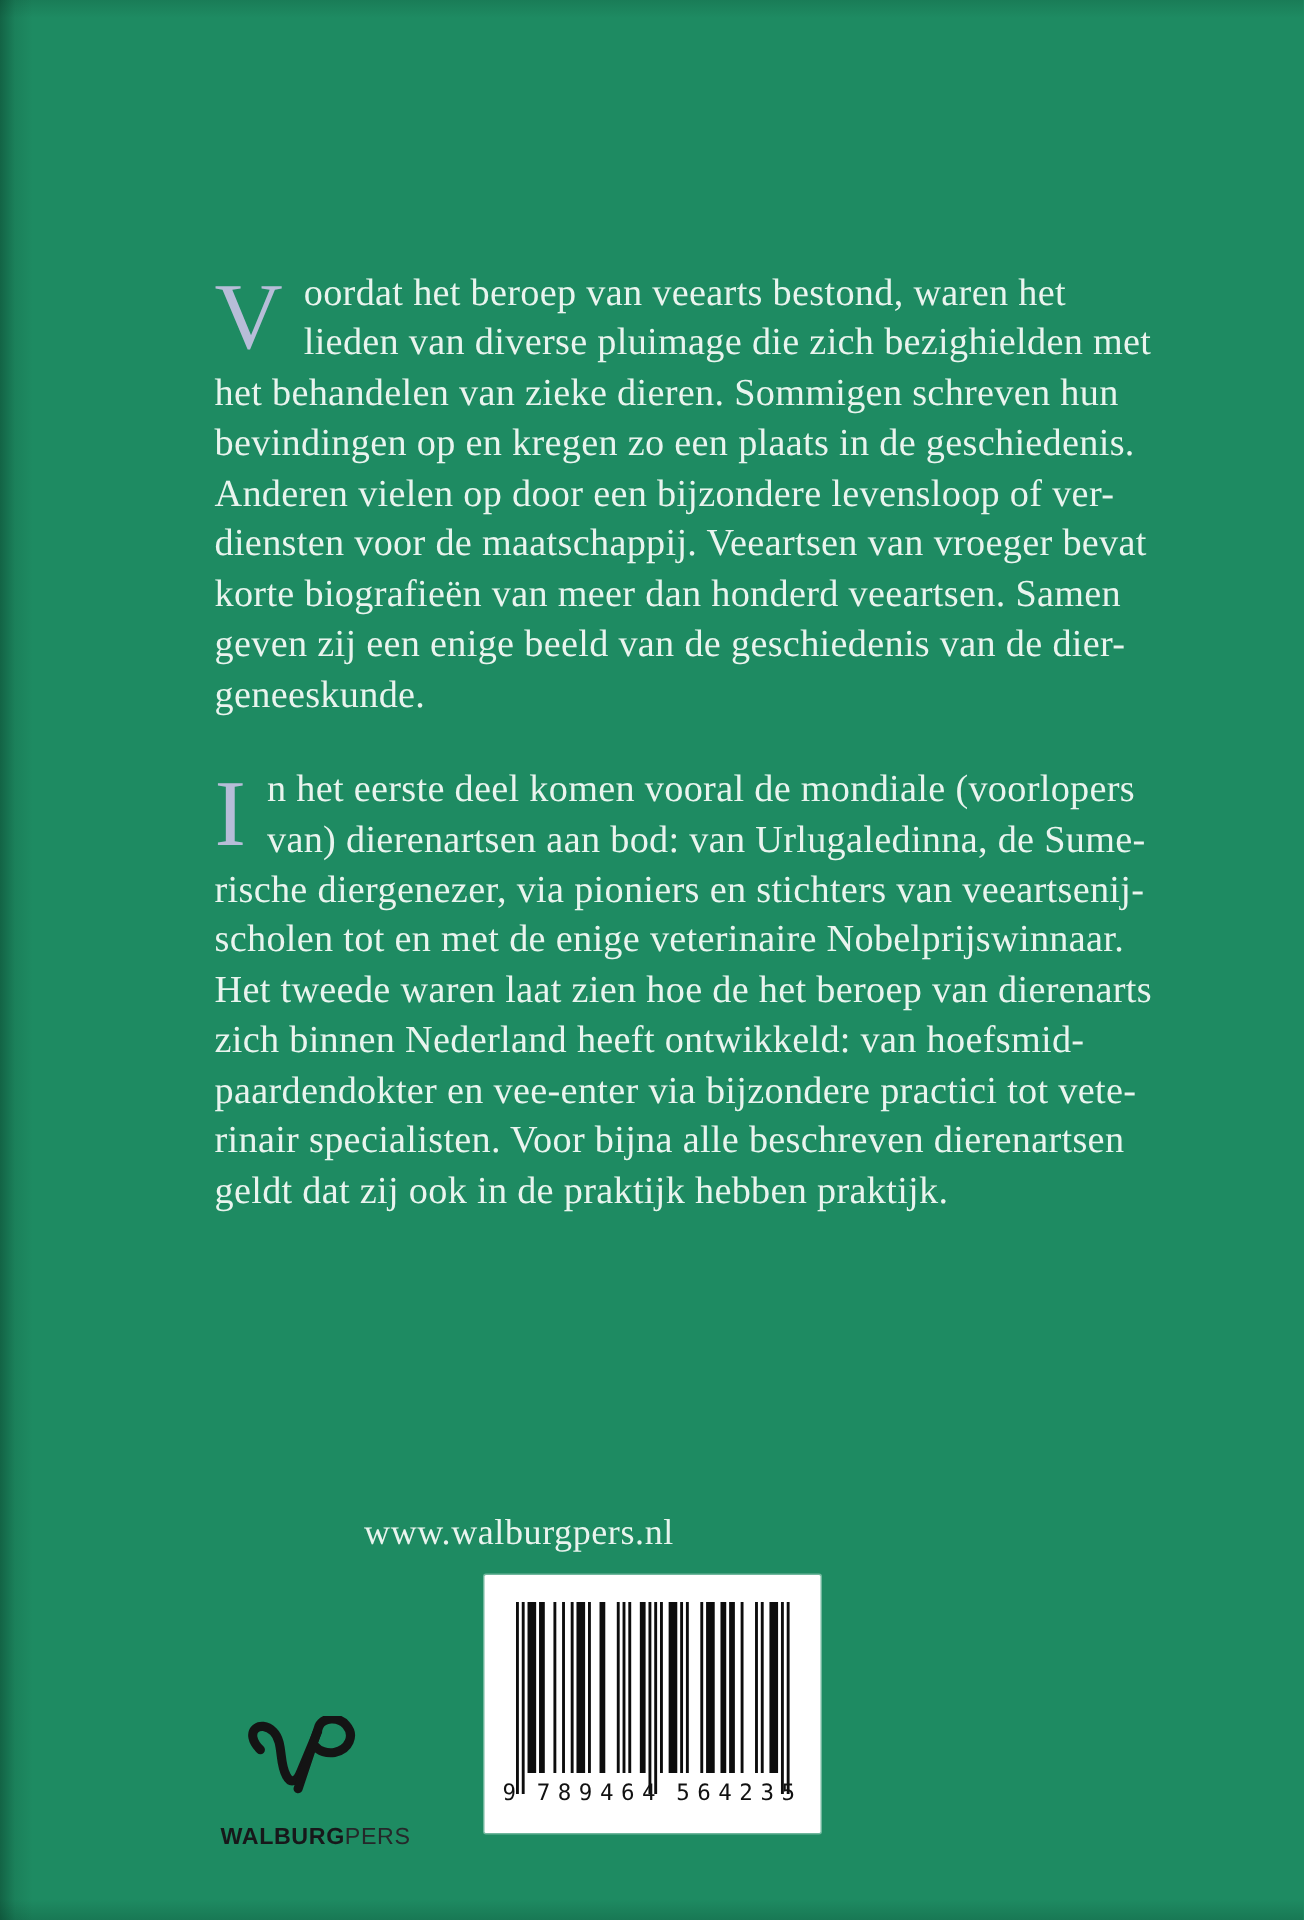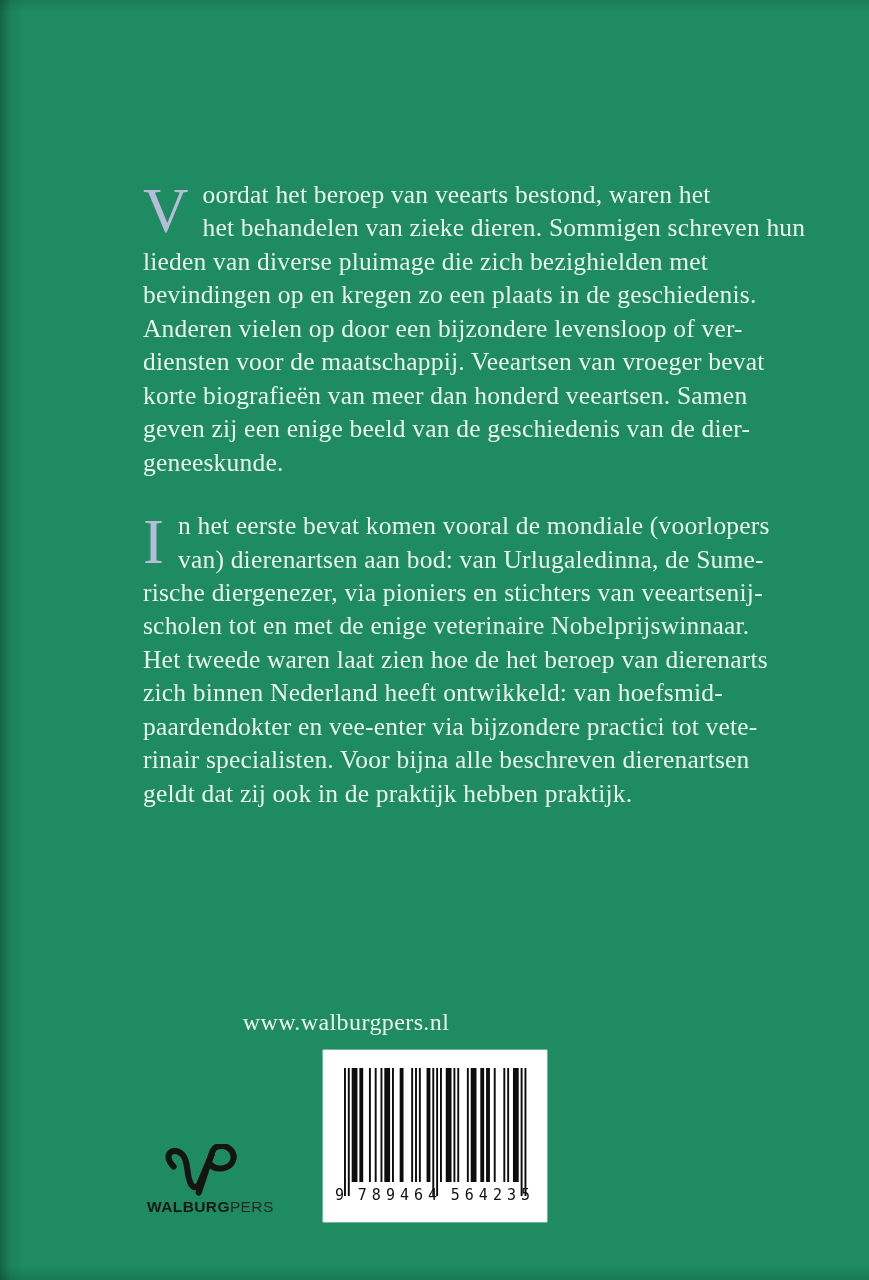--- a/index.html
+++ b/index.html
@@ -68,51 +68,51 @@
   .barcode-digits .grp { letter-spacing:5px; }
 
   .publisher {
     position:absolute;
     left:147px; top:1144px;
     width:120px;
     color:#141414;
   }
   .monogram { display:block; margin-left:2px; }
   .wordmark {
-    margin-top:2px;
+    margin-top:20px;
     font-family:"Liberation Sans", sans-serif;
     font-size:15.5px;
     letter-spacing:.4px;
     white-space:nowrap;
     color:#17181a;
   }
   .wordmark .bold { font-weight:700; }
   .wordmark .light { font-weight:400; color:#25282a; }
 </style>
 </head>
 <body>
 
 <div class="vignette"></div>
 
 <div class="text-block" id="text-block">
     <div class="para">
       <span class="dropcap">V</span>
       <div class="line">oordat het beroep van veearts bestond, waren het</div>
+      <div class="line">lieden van diverse pluimage die zich bezighielden met</div>
       <div class="line">het behandelen van zieke dieren. Sommigen schreven hun</div>
-      <div class="line">lieden van diverse pluimage die zich bezighielden met</div>
       <div class="line">bevindingen op en kregen zo een plaats in de geschiedenis.</div>
       <div class="line">Anderen vielen op door een bijzondere levensloop of ver-</div>
       <div class="line">diensten voor de maatschappij. Veeartsen van vroeger bevat</div>
       <div class="line">korte biografieën van meer dan honderd veeartsen. Samen</div>
       <div class="line">geven zij een enige beeld van de geschiedenis van de dier-</div>
       <div class="line">geneeskunde.</div>
     </div>
     <div class="para">
       <span class="dropcap">I</span>
-      <div class="line">n het eerste bevat komen vooral de mondiale (voorlopers</div>
+      <div class="line">n het eerste deel komen vooral de mondiale (voorlopers</div>
       <div class="line">van) dierenartsen aan bod: van Urlugaledinna, de Sume-</div>
       <div class="line">rische diergenezer, via pioniers en stichters van veeartsenij-</div>
       <div class="line">scholen tot en met de enige veterinaire Nobelprijswinnaar.</div>
       <div class="line">Het tweede waren laat zien hoe de het beroep van dierenarts</div>
       <div class="line">zich binnen Nederland heeft ontwikkeld: van hoefsmid-</div>
       <div class="line">paardendokter en vee-enter via bijzondere practici tot vete-</div>
       <div class="line">rinair specialisten. Voor bijna alle beschreven dierenartsen</div>
       <div class="line">geldt dat zij ook in de praktijk hebben praktijk.</div>
     </div>
   </div>

